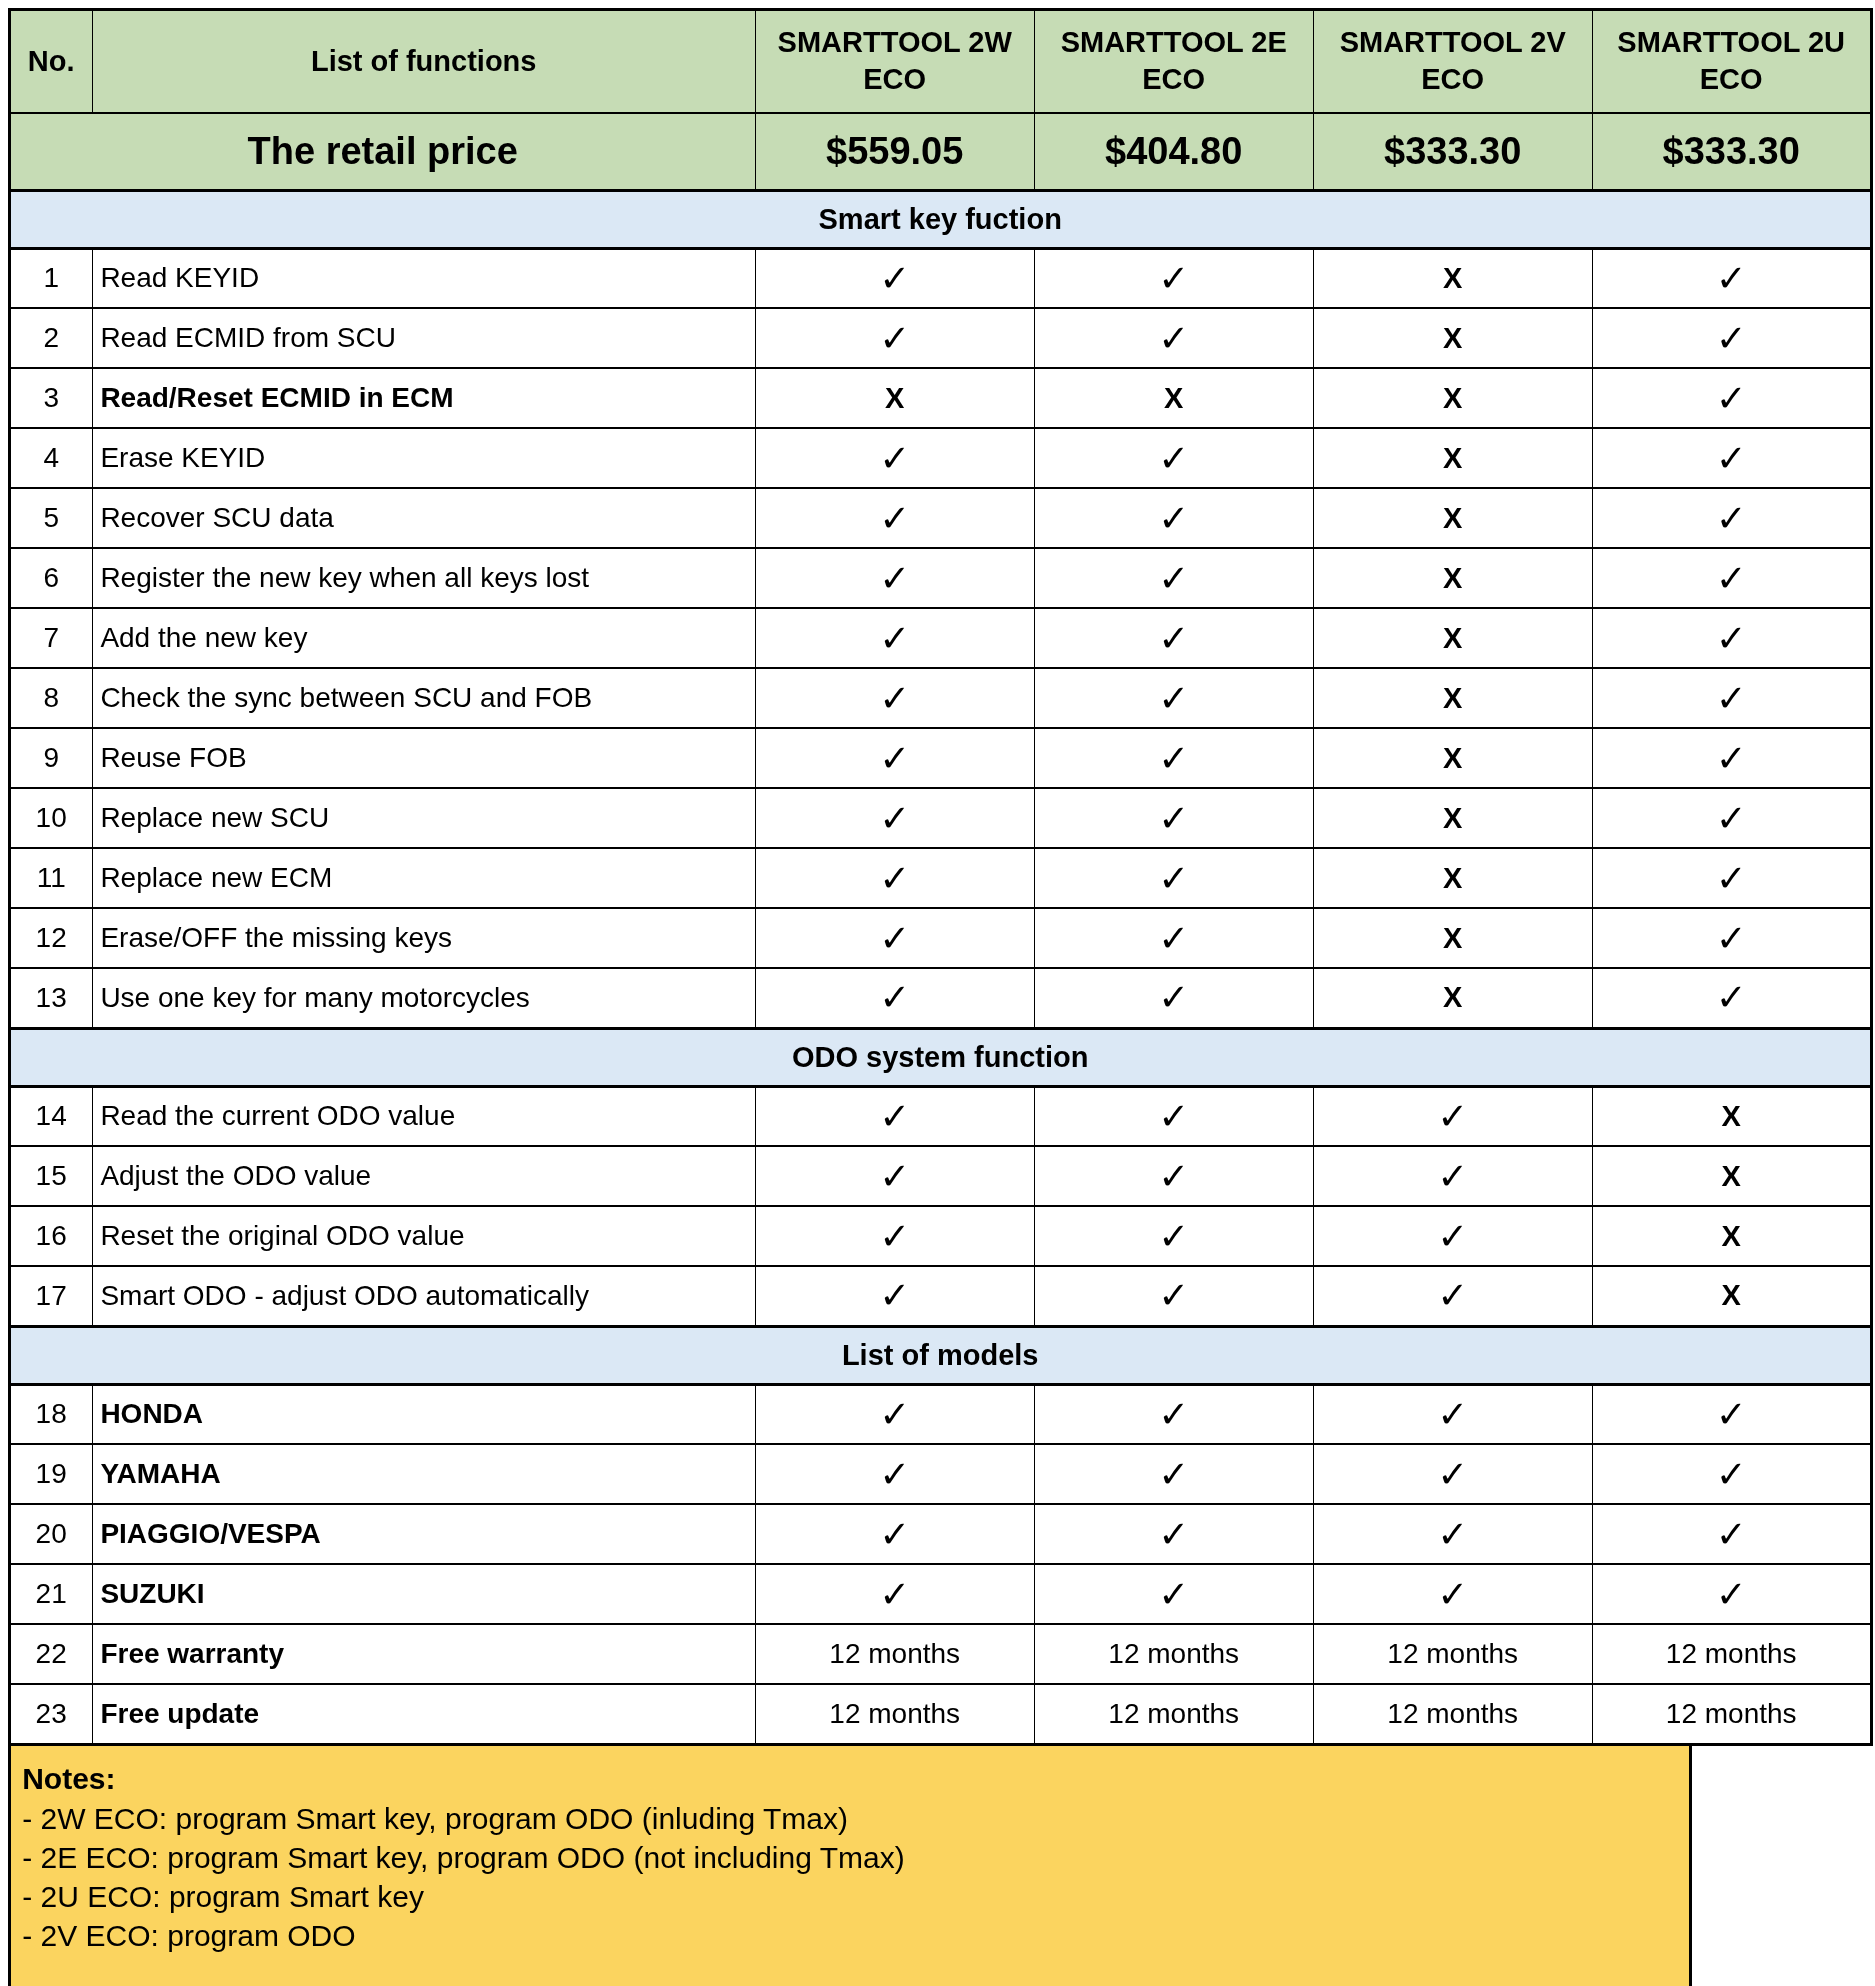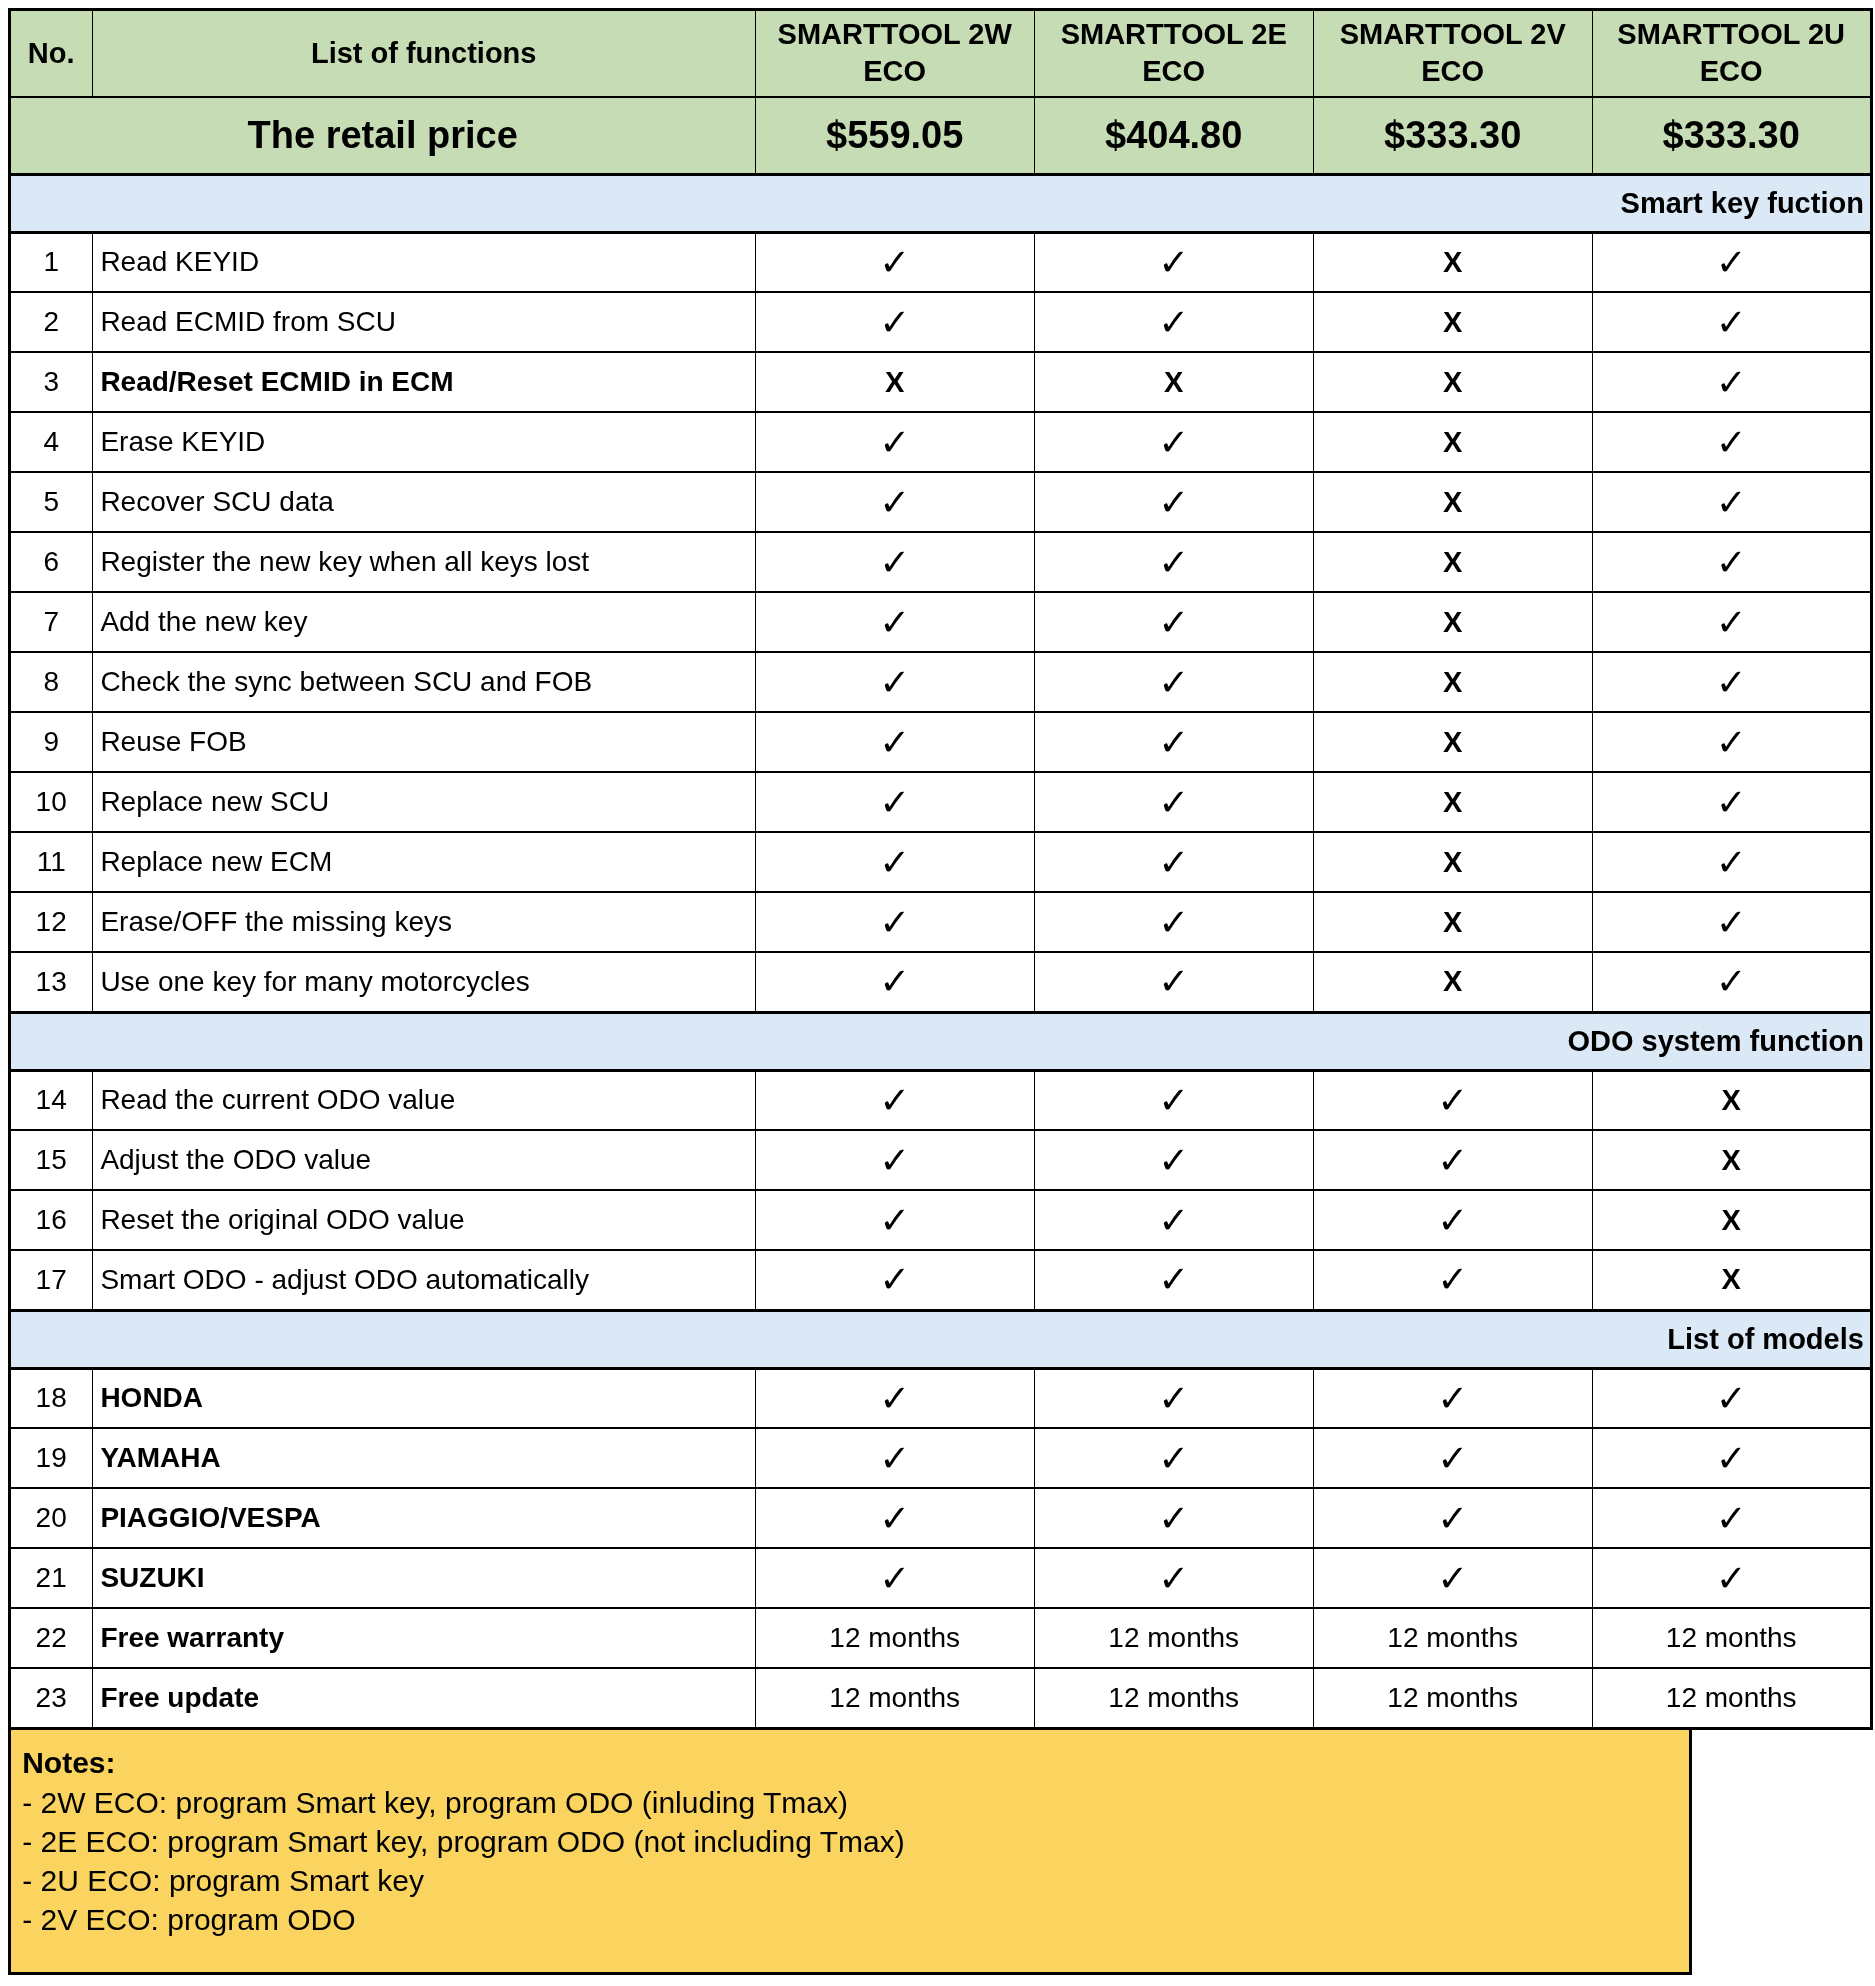--- a/index.html
+++ b/index.html
@@ -27,21 +27,21 @@
   col.c-no{width:83px;}
   col.c-fn{width:663px;}
   col.c-p{width:279px;}
   th,td{
     border:1.9px solid var(--line);
     border-top-width:2.9px;
     border-bottom-width:2.9px;
     padding:0 5.8px;
     overflow:hidden;
   }
-  tr.head-row{height:88px;}
+  tr.head-row{height:104px;}
   tr.head-row th{
     background:var(--green);
     font-weight:bold;
     font-size:29px;
     text-align:center;
     vertical-align:middle;
   }
   th.no-th{font-weight:normal;font-size:28px;}
   th.product-th span{display:block;line-height:37px;}
   tr.retail-row{height:77px;}
@@ -50,21 +50,21 @@
     font-weight:bold;
     font-size:38px;
     text-align:center;
     vertical-align:middle;
   }
   tr.section-row{height:58px;}
   td.section-cell{
     background:var(--blue);
     font-weight:bold;
     font-size:29px;
-    text-align:right;
+    text-align:center;
     vertical-align:middle;
     border-top-width:3.8px;
     border-bottom-width:3.8px;
   }
   tr.data-row{height:60px;}
   td.no-cell{
     text-align:center;
     font-size:28px;
     vertical-align:middle;
   }

